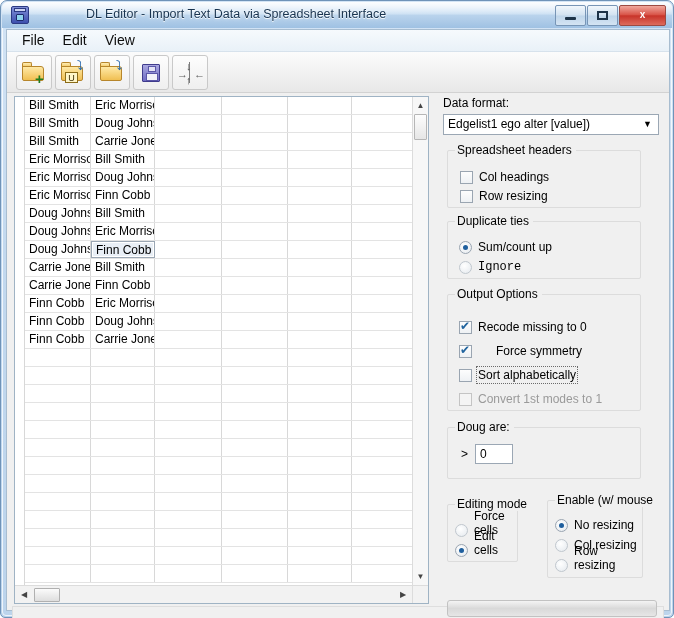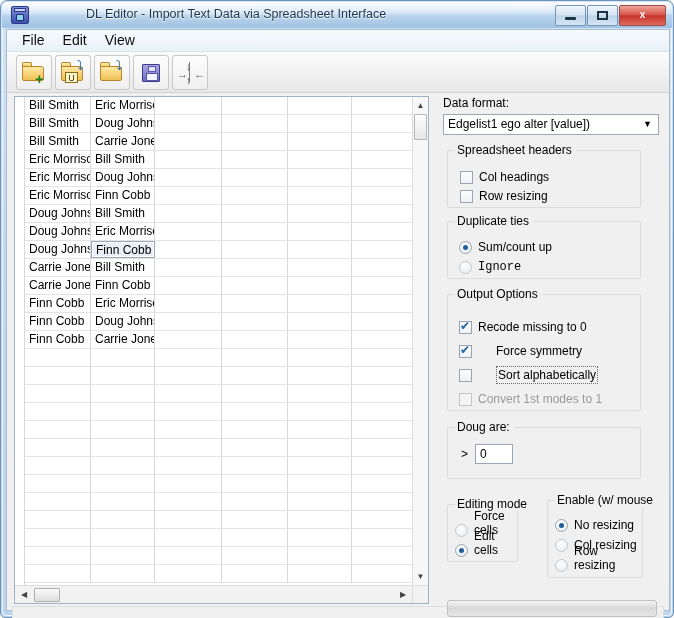--- a/index.html
+++ b/index.html
@@ -729,21 +729,21 @@
       <div class="group" style="position:absolute; left:8px; top:198px; width:194px; height:117px;">
         <div class="glabel">Output Options</div>
         <div class="opt" style="position:absolute; left:11px; top:20px;">
           <span class="chk on"></span>
           <span>Recode missing to 0</span>
         </div>
         <div class="opt" style="position:absolute; left:11px; top:44px;gap:18px;">
           <span class="chk on"></span>
           <span>Force symmetry</span>
         </div>
-        <div class="opt" style="position:absolute; left:11px; top:68px;gap:20px;">
+        <div class="opt" style="position:absolute; left:11px; top:68px;">
           <span class="chk"></span>
           <span class="focusbox">Sort alphabetically</span>
         </div>
         <div class="opt disabled" style="position:absolute; left:11px; top:92px;">
           <span class="chk dis"></span>
           <span>Convert 1st modes to 1</span>
         </div>
       </div>
 
       <div class="group" style="position:absolute; left:8px; top:331px; width:194px; height:52px;">

